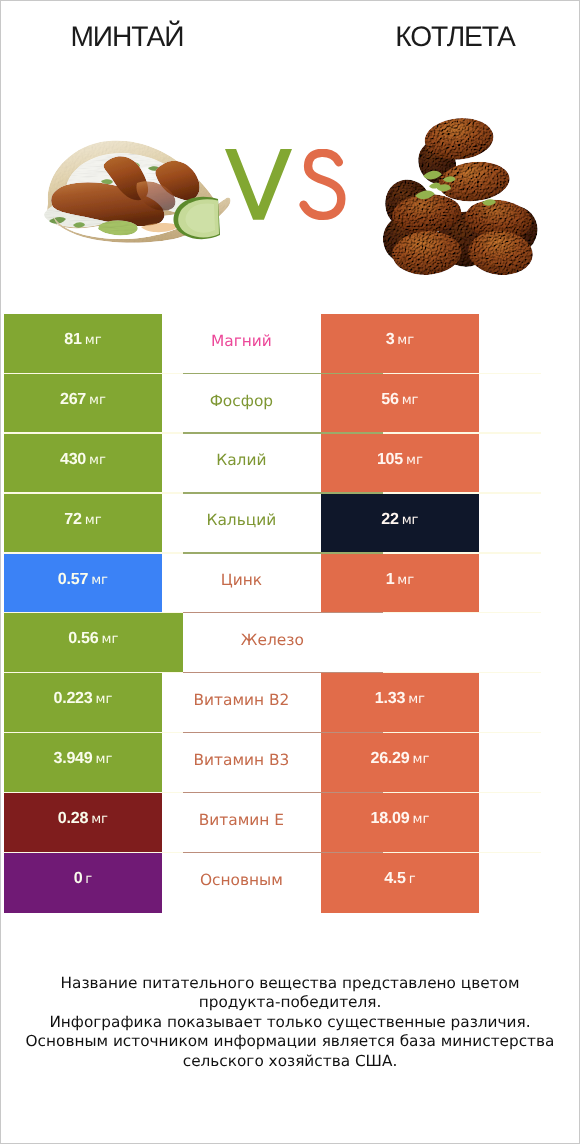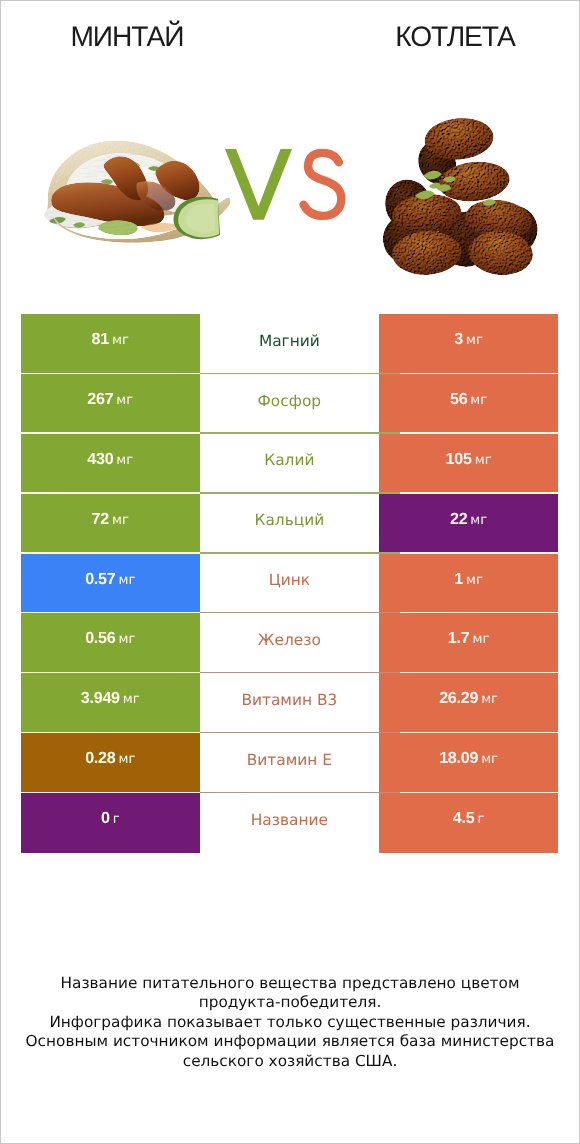--- a/index.html
+++ b/index.html
@@ -15,21 +15,21 @@
   .t-left{left:7px;width:240px;}
   .t-right{left:335px;width:240px;}
 
   
   .hero{position:absolute;left:0;top:100px;width:580px;height:190px;}
   .img-left{position:absolute;left:43px;top:37px;width:190px;height:106px;}
   .img-right{position:absolute;left:373px;top:10px;width:186px;height:180px;}
   .vs{position:absolute;left:225.2px;top:48.8px;width:124px;height:76px;}
 
   
-  .table{position:absolute;left:21px;top:314px;width:537px;}
+  .table{position:absolute;left:4px;top:314px;width:475px;}
   .row{position:relative;display:flex;height:59.9px;box-sizing:border-box;}
   .cell{display:flex;align-items:center;justify-content:center;box-sizing:border-box;}
   .c-left{width:178.5px;}
   .c-mid{width:179.7px;background:#ffffff;}
   .c-right{width:178.8px;}
   .val{font-family:"Liberation Sans",sans-serif;font-weight:bold;font-size:16.1px;
        color:#FAFCEC;line-height:16px;white-space:nowrap;position:relative;top:-4px;letter-spacing:-0.25px;}
   .val .unit{font-family:"DejaVu Sans",sans-serif;font-weight:normal;font-size:13.2px;margin-left:3px;letter-spacing:0px;}
   .r-val{color:#FFF6F0;}
   .lbl{font-family:"DejaVu Sans",sans-serif;font-size:15.4px;line-height:17px;white-space:nowrap;position:relative;top:-2.8px;}
@@ -204,21 +204,21 @@
       </svg>
     </div>
   </div>
 
   <div class="table" id="table">
       <div class="row">
         <div class="cell c-left" style="background:#82A732">
           <span class="val">81<span class="unit">мг</span></span>
         </div>
         <div class="cell c-mid">
-          <span class="lbl" style="color:#14532d">Магний</span>
+          <span class="lbl" style="color:#ec4899">Магний</span>
         </div>
         <div class="cell c-right" style="background:#E16C4A">
           <span class="val r-val">3<span class="unit">мг</span></span>
         </div>
         <div style="position: absolute; left: 0px; bottom: 0px; width: 178.5px; height: 1.3px; background: rgb(252, 250, 228); z-index: 5;"></div>
         <div style="position: absolute; left: 178.5px; bottom: 0px; width: 200.7px; height: 1.3px; background: rgb(155, 171, 106); z-index: 5;"></div>
         <div style="position: absolute; left: 379.2px; bottom: 0px; width: 157.8px; height: 1.3px; background: rgb(252, 250, 228); z-index: 5;"></div>
       </div>
       <div class="row">
         <div class="cell c-left" style="background:#82A732">
@@ -248,21 +248,21 @@
         <div style="position: absolute; left: 178.5px; bottom: 0px; width: 200.7px; height: 1.3px; background: rgb(155, 171, 106); z-index: 5;"></div>
         <div style="position: absolute; left: 379.2px; bottom: 0px; width: 157.8px; height: 1.3px; background: rgb(252, 250, 228); z-index: 5;"></div>
       </div>
       <div class="row">
         <div class="cell c-left" style="background:#82A732">
           <span class="val">72<span class="unit">мг</span></span>
         </div>
         <div class="cell c-mid">
           <span class="lbl" style="color:#7E9733">Кальций</span>
         </div>
-        <div class="cell c-right" style="background:#701a75">
+        <div class="cell c-right" style="background:#0f172a">
           <span class="val r-val">22<span class="unit">мг</span></span>
         </div>
         <div style="position: absolute; left: 0px; bottom: 0px; width: 178.5px; height: 1.3px; background: rgb(252, 250, 228); z-index: 5;"></div>
         <div style="position: absolute; left: 178.5px; bottom: 0px; width: 200.7px; height: 1.3px; background: rgb(155, 171, 106); z-index: 5;"></div>
         <div style="position: absolute; left: 379.2px; bottom: 0px; width: 157.8px; height: 1.3px; background: rgb(252, 250, 228); z-index: 5;"></div>
       </div>
       <div class="row">
         <div class="cell c-left" style="background:#3b82f6">
           <span class="val">0.57<span class="unit">мг</span></span>
         </div>
@@ -276,61 +276,72 @@
         <div style="position: absolute; left: 178.5px; bottom: 0px; width: 200.7px; height: 1.3px; background: rgb(188, 142, 124); z-index: 5;"></div>
         <div style="position: absolute; left: 379.2px; bottom: 0px; width: 157.8px; height: 1.3px; background: rgb(252, 250, 228); z-index: 5;"></div>
       </div>
       <div class="row">
         <div class="cell c-left" style="background:#82A732">
           <span class="val">0.56<span class="unit">мг</span></span>
         </div>
         <div class="cell c-mid">
           <span class="lbl" style="color:#C56A4A">Железо</span>
         </div>
-        <div class="cell c-right" style="background:#E16C4A">
-          <span class="val r-val">1.7<span class="unit">мг</span></span>
+        <div style="position: absolute; left: 0px; bottom: 0px; width: 178.5px; height: 1.3px; background: rgb(252, 250, 228); z-index: 5;"></div>
+        <div style="position: absolute; left: 178.5px; bottom: 0px; width: 200.7px; height: 1.3px; background: rgb(188, 142, 124); z-index: 5;"></div>
+        <div style="position: absolute; left: 379.2px; bottom: 0px; width: 157.8px; height: 1.3px; background: rgb(252, 250, 228); z-index: 5;"></div>
+      </div>
+      <div class="row">
+        <div class="cell c-left" style="background:#82A732">
+          <span class="val">0.223<span class="unit">мг</span></span>
+        </div>
+        <div class="cell c-mid">
+          <span class="lbl" style="color:#C56A4A">Витамин B2</span>
+        </div>
+        <div class="cell c-right" style="background:#E16C4A">
+          <span class="val r-val">1.33<span class="unit">мг</span></span>
         </div>
         <div style="position: absolute; left: 0px; bottom: 0px; width: 178.5px; height: 1.3px; background: rgb(252, 250, 228); z-index: 5;"></div>
         <div style="position: absolute; left: 178.5px; bottom: 0px; width: 200.7px; height: 1.3px; background: rgb(188, 142, 124); z-index: 5;"></div>
         <div style="position: absolute; left: 379.2px; bottom: 0px; width: 157.8px; height: 1.3px; background: rgb(252, 250, 228); z-index: 5;"></div>
       </div>
       <div class="row">
         <div class="cell c-left" style="background:#82A732">
           <span class="val">3.949<span class="unit">мг</span></span>
         </div>
         <div class="cell c-mid">
           <span class="lbl" style="color:#C56A4A">Витамин B3</span>
         </div>
         <div class="cell c-right" style="background:#E16C4A">
           <span class="val r-val">26.29<span class="unit">мг</span></span>
         </div>
         <div style="position: absolute; left: 0px; bottom: 0px; width: 178.5px; height: 1.3px; background: rgb(252, 250, 228); z-index: 5;"></div>
         <div style="position: absolute; left: 178.5px; bottom: 0px; width: 200.7px; height: 1.3px; background: rgb(188, 142, 124); z-index: 5;"></div>
         <div style="position: absolute; left: 379.2px; bottom: 0px; width: 157.8px; height: 1.3px; background: rgb(252, 250, 228); z-index: 5;"></div>
       </div>
       <div class="row">
-        <div class="cell c-left" style="background:#a16207">
+        <div class="cell c-left" style="background:#7f1d1d">
           <span class="val">0.28<span class="unit">мг</span></span>
         </div>
         <div class="cell c-mid">
           <span class="lbl" style="color:#C56A4A">Витамин E</span>
         </div>
         <div class="cell c-right" style="background:#E16C4A">
           <span class="val r-val">18.09<span class="unit">мг</span></span>
         </div>
         <div style="position: absolute; left: 0px; bottom: 0px; width: 178.5px; height: 1.3px; background: rgb(252, 250, 228); z-index: 5;"></div>
         <div style="position: absolute; left: 178.5px; bottom: 0px; width: 200.7px; height: 1.3px; background: rgb(188, 142, 124); z-index: 5;"></div>
         <div style="position: absolute; left: 379.2px; bottom: 0px; width: 157.8px; height: 1.3px; background: rgb(252, 250, 228); z-index: 5;"></div>
       </div>
       <div class="row">
         <div class="cell c-left" style="background:#701a75">
           <span class="val">0<span class="unit">г</span></span>
         </div>
         <div class="cell c-mid">
-          <span class="lbl" style="color:#C56A4A">Название</span>
+          <span class="lbl" style="color:#C56A4A">Основным</span>
         </div>
         <div class="cell c-right" style="background:#E16C4A">
           <span class="val r-val">4.5<span class="unit">г</span></span>
         </div>
       </div>
     </div>
   <div class="footer" id="footer">
       <div>Название питательного вещества представлено цветом</div>
       <div>продукта-победителя.</div>
       <div>Инфографика показывает только существенные различия.</div>

